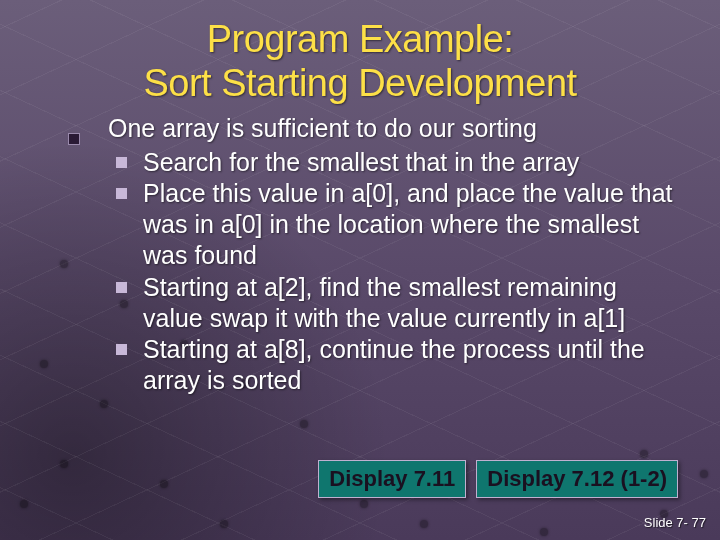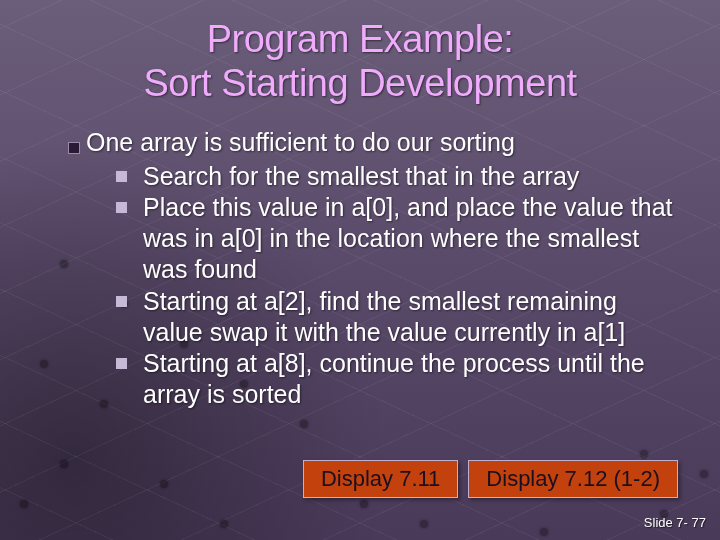--- a/index.html
+++ b/index.html
@@ -35,32 +35,32 @@
   }
   .slide {
     position: relative;
     width: 720px;
     height: 540px;
     padding: 18px 40px 0 40px;
     text-shadow: 1px 1px 2px rgba(0,0,0,0.5);
   }
   .title {
     text-align: center;
-    color: #f0abfc;
+    color: #fde047;
     font-size: 38px;
     line-height: 1.15;
     font-weight: 400;
     letter-spacing: -0.5px;
-    margin-bottom: 22px;
+    margin-bottom: 8px;
   }
   .content { padding-left: 28px; }
   .top-line {
     display: flex;
-    align-items: center;
-    gap: 6px;
+    align-items: flex-end;
+    gap: 28px;
     margin-bottom: 2px;
   }
   .top-bullet {
     width: 12px; height: 12px;
     background: #2a1a35;
     border: 1px solid #9a8aac;
     margin-top: 9px;
     flex-shrink: 0;
   }
   .top-text {
@@ -90,27 +90,27 @@
     line-height: 1.25;
   }
   .buttons {
     position: absolute;
     right: 42px;
     bottom: 42px;
     display: flex;
     gap: 10px;
   }
   .btn {
-    background: #c2410c;
+    background: #0f766e;
     border: 1px solid #c0b0d0;
     box-shadow: 2px 2px 4px rgba(0,0,0,0.4);
     color: #1a1020;
-    font-weight: normal;
+    font-weight: bold;
     font-size: 22px;
-    padding: 5px 17px;
+    padding: 5px 10px;
     font-family: Arial, Helvetica, sans-serif;
     text-shadow: none;
     cursor: pointer;
   }
   .footer {
     position: absolute;
     right: 14px;
     bottom: 10px;
     color: #ffffff;
     font-size: 13px;

